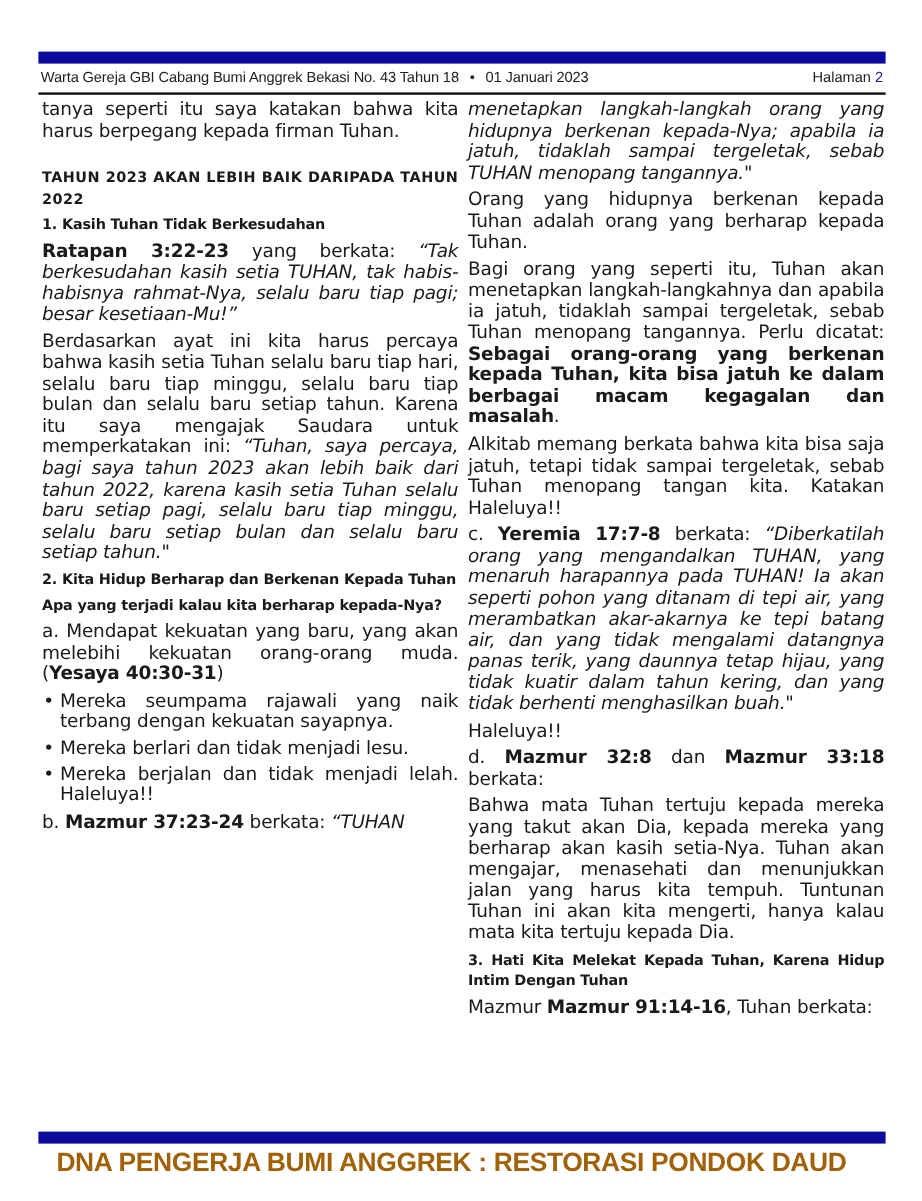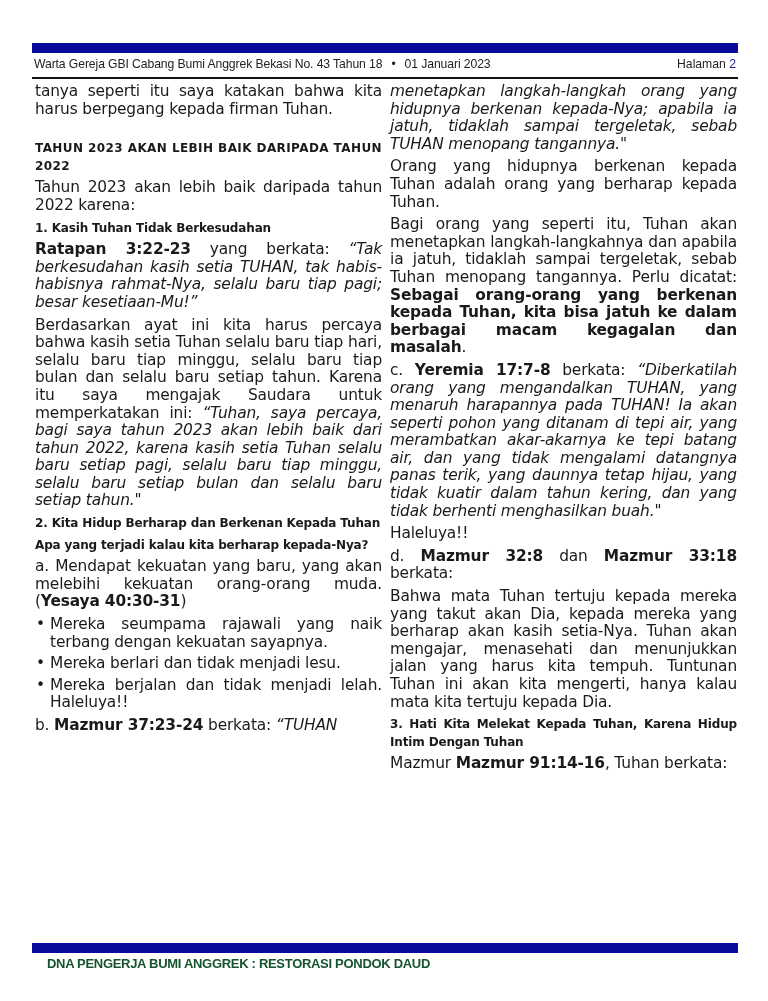--- a/index.html
+++ b/index.html
@@ -22,58 +22,58 @@
   .col h3 { margin: 0 0 4px 0; font-size: 12px; line-height: 17.6px; font-weight: bold; }
   .col h3.big { letter-spacing: 0.4px; }
   .col i { font-style: italic; }
   .col b { font-weight: bold; }
   .col ul { margin: 0 0 5px 0; padding: 0; list-style: none; }
   .col ul li { position: relative; padding-left: 15px; margin-bottom: 4px; }
   .col ul li::before { content: "•"; position: absolute; left: 1px; top: 0; }
 
   .bottombar { position: absolute; left: 32px; top: 943px; width: 706px; height: 10px; background: #0a0a9c; }
   .footer { position: absolute; left: 47px; top: 956px; font-family: "Liberation Sans", sans-serif;
-            font-weight: bold; font-size: 13px; color: #14532d; letter-spacing: -0.3px; white-space: nowrap; }
+            font-weight: bold; font-size: 22px; color: #a16207; letter-spacing: -0.3px; white-space: nowrap; }
 </style>
 </head>
 <body>
 
 <div class="topbar"></div>
 <div class="header">
   <div class="left">
     <span>Warta Gereja GBI Cabang Bumi Anggrek Bekasi No. 43 Tahun 18</span><span class="dot">•</span><span>01 Januari 2023</span>
   </div>
   <div class="right">
     <span>Halaman</span> <span class="num">2</span>
   </div>
 </div>
 <div class="rule"></div>
 
 <div class="col left">
   <p>tanya seperti itu saya katakan bahwa kita harus berpegang kepada firman Tuhan.</p>
   <h3 class="big" style="margin-top:22px">TAHUN 2023 AKAN LEBIH BAIK DARIPADA TAHUN 2022</h3>
-  <p>Tahun 2023 akan lebih baik daripada tahun 2022 karena:</p>
   <h3>1. Kasih Tuhan Tidak Berkesudahan</h3>
   <p><b>Ratapan 3:22-23</b><span> yang berkata: </span><i>“Tak berkesudahan kasih setia TUHAN, tak habis-habisnya rahmat-Nya, selalu baru tiap pagi; besar kesetiaan-Mu!”</i></p>
   <p><span>Berdasarkan ayat ini kita harus percaya bahwa kasih setia Tuhan selalu baru tiap hari, selalu baru tiap minggu, selalu baru tiap bulan dan selalu baru setiap tahun. Karena itu saya mengajak Saudara untuk memperkatakan ini: </span><i>“Tuhan, saya percaya, bagi saya tahun 2023 akan lebih baik dari tahun 2022, karena kasih setia Tuhan selalu baru setiap pagi, selalu baru tiap minggu, selalu baru setiap bulan dan selalu baru setiap tahun."</i></p>
   <h3>2. Kita Hidup Berharap dan Berkenan Kepada Tuhan</h3>
   <h3>Apa yang terjadi kalau kita berharap kepada-Nya?</h3>
   <p><span>a. Mendapat kekuatan yang baru, yang akan melebihi kekuatan orang-orang muda. (</span><b>Yesaya 40:30-31</b><span>)</span></p>
   <ul>
     <li>Mereka seumpama rajawali yang naik terbang dengan kekuatan sayapnya.</li>
     <li>Mereka berlari dan tidak menjadi lesu.</li>
     <li>Mereka berjalan dan tidak menjadi lelah. Haleluya!!</li>
   </ul>
   <p><span>b. </span><b>Mazmur 37:23-24</b><span> berkata: </span><i>“TUHAN</i></p>
 </div>
 
 <div class="col right">
   <p><i>menetapkan langkah-langkah orang yang hidupnya berkenan kepada-Nya; apabila ia jatuh, tidaklah sampai tergeletak, sebab TUHAN menopang tangannya."</i></p>
   <p>Orang yang hidupnya berkenan kepada Tuhan adalah orang yang berharap kepada Tuhan.</p>
   <p><span>Bagi orang yang seperti itu, Tuhan akan menetapkan langkah-langkahnya dan apabila ia jatuh, tidaklah sampai tergeletak, sebab Tuhan menopang tangannya. Perlu dicatat: </span><b>Sebagai orang-orang yang berkenan kepada Tuhan, kita bisa jatuh ke dalam berbagai macam kegagalan dan masalah</b><span>.</span></p>
+  <p>Alkitab memang berkata bahwa kita bisa saja jatuh, tetapi tidak sampai tergeletak, sebab Tuhan menopang tangan kita. Katakan Haleluya!!</p>
   <p><span>c. </span><b>Yeremia 17:7-8</b><span> berkata: </span><i>“Diberkatilah orang yang mengandalkan TUHAN, yang menaruh harapannya pada TUHAN! Ia akan seperti pohon yang ditanam di tepi air, yang merambatkan akar-akarnya ke tepi batang air, dan yang tidak mengalami datangnya panas terik, yang daunnya tetap hijau, yang tidak kuatir dalam tahun kering, dan yang tidak berhenti menghasilkan buah."</i></p>
   <p>Haleluya!!</p>
   <p><span>d. </span><b>Mazmur 32:8</b><span> dan </span><b>Mazmur 33:18</b><span> berkata:</span></p>
   <p>Bahwa mata Tuhan tertuju kepada mereka yang takut akan Dia, kepada mereka yang berharap akan kasih setia-Nya. Tuhan akan mengajar, menasehati dan menunjukkan jalan yang harus kita tempuh. Tuntunan Tuhan ini akan kita mengerti, hanya kalau mata kita tertuju kepada Dia.</p>
   <h3>3. Hati Kita Melekat Kepada Tuhan, Karena Hidup Intim Dengan Tuhan</h3>
   <p><span>Mazmur </span><b>Mazmur 91:14-16</b><span>, Tuhan berkata:</span></p>
 </div>
 
 <div class="bottombar"></div>
 <div class="footer">DNA PENGERJA BUMI ANGGREK : RESTORASI PONDOK DAUD</div>

